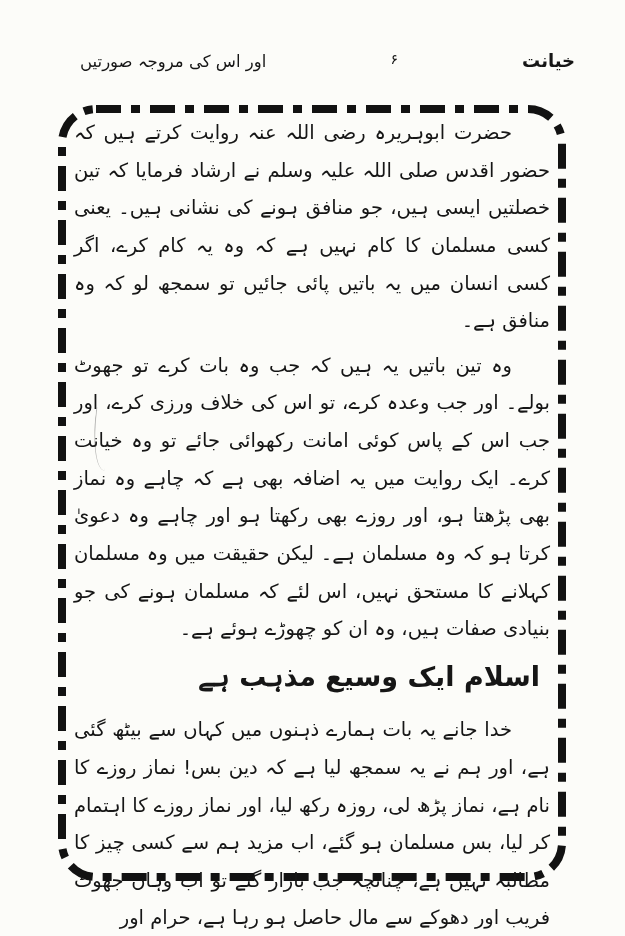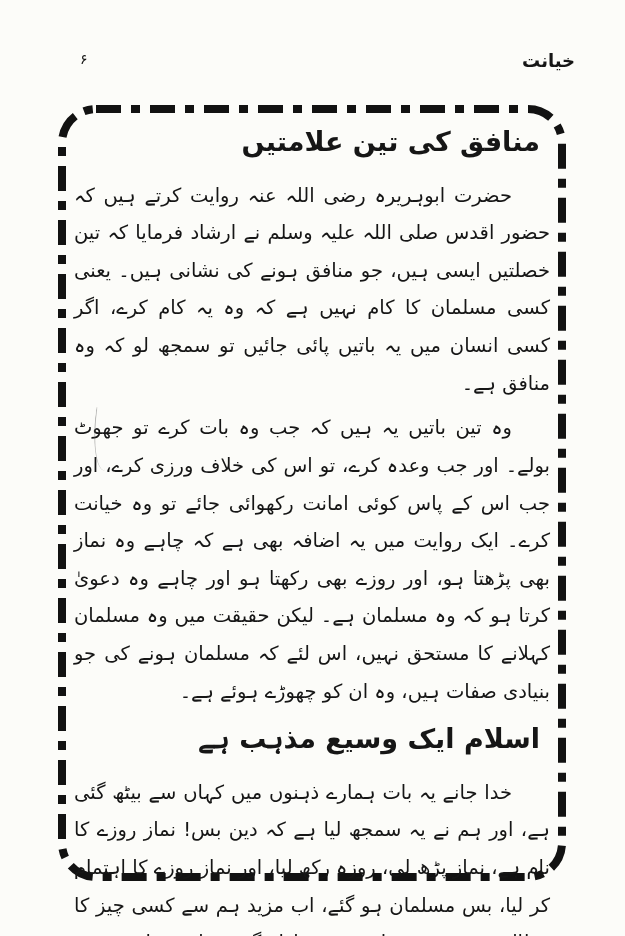--- a/index.html
+++ b/index.html
@@ -66,29 +66,29 @@
   }
 </style>
 </head>
 <body>
 
 <div class="page">
 
   <div class="header">
     <span class="h-chapter">خیانت</span>
     <span class="h-num">۶</span>
+    <span class="h-section">اور اس کی مروجہ صورتیں</span>
   </div>
 
   <div class="frame">
     <svg class="frame-border" viewBox="0 0 510 778" preserveAspectRatio="none" aria-hidden="true">
       <rect x="5" y="5" width="500" height="768" rx="34" ry="34" fill="none" stroke="#121212" stroke-width="8" stroke-dasharray="25 10 9 10"></rect>
     </svg>
 
     <div class="content">
-      <h1>منافق کی تین علامتیں</h1>
       <p>حضرت ابوہریرہ رضی اللہ عنہ روایت کرتے ہیں کہ حضور اقدس صلی اللہ علیہ وسلم نے ارشاد فرمایا کہ تین خصلتیں ایسی ہیں، جو منافق ہونے کی نشانی ہیں۔ یعنی کسی مسلمان کا کام نہیں ہے کہ وہ یہ کام کرے، اگر کسی انسان میں یہ باتیں پائی جائیں تو سمجھ لو کہ وہ منافق ہے۔</p>
       <p>وہ تین باتیں یہ ہیں کہ جب وہ بات کرے تو جھوٹ بولے۔ اور جب وعدہ کرے، تو اس کی خلاف ورزی کرے، اور جب اس کے پاس کوئی امانت رکھوائی جائے تو وہ خیانت کرے۔ ایک روایت میں یہ اضافہ بھی ہے کہ چاہے وہ نماز بھی پڑھتا ہو، اور روزے بھی رکھتا ہو اور چاہے وہ دعویٰ کرتا ہو کہ وہ مسلمان ہے۔ لیکن حقیقت میں وہ مسلمان کہلانے کا مستحق نہیں، اس لئے کہ مسلمان ہونے کی جو بنیادی صفات ہیں، وہ ان کو چھوڑے ہوئے ہے۔</p>
 
       <h1 class="second">اسلام ایک وسیع مذہب ہے</h1>
       <p>خدا جانے یہ بات ہمارے ذہنوں میں کہاں سے بیٹھ گئی ہے، اور ہم نے یہ سمجھ لیا ہے کہ دین بس! نماز روزے کا نام ہے، نماز پڑھ لی، روزہ رکھ لیا، اور نماز روزے کا اہتمام کر لیا، بس مسلمان ہو گئے، اب مزید ہم سے کسی چیز کا مطالبہ نہیں ہے، چنانچہ جب بازار گئے تو اب وہاں جھوٹ فریب اور دھوکے سے مال حاصل ہو رہا ہے، حرام اور</p>
     </div>
   </div>
 
   <div class="artifact"></div>
 

